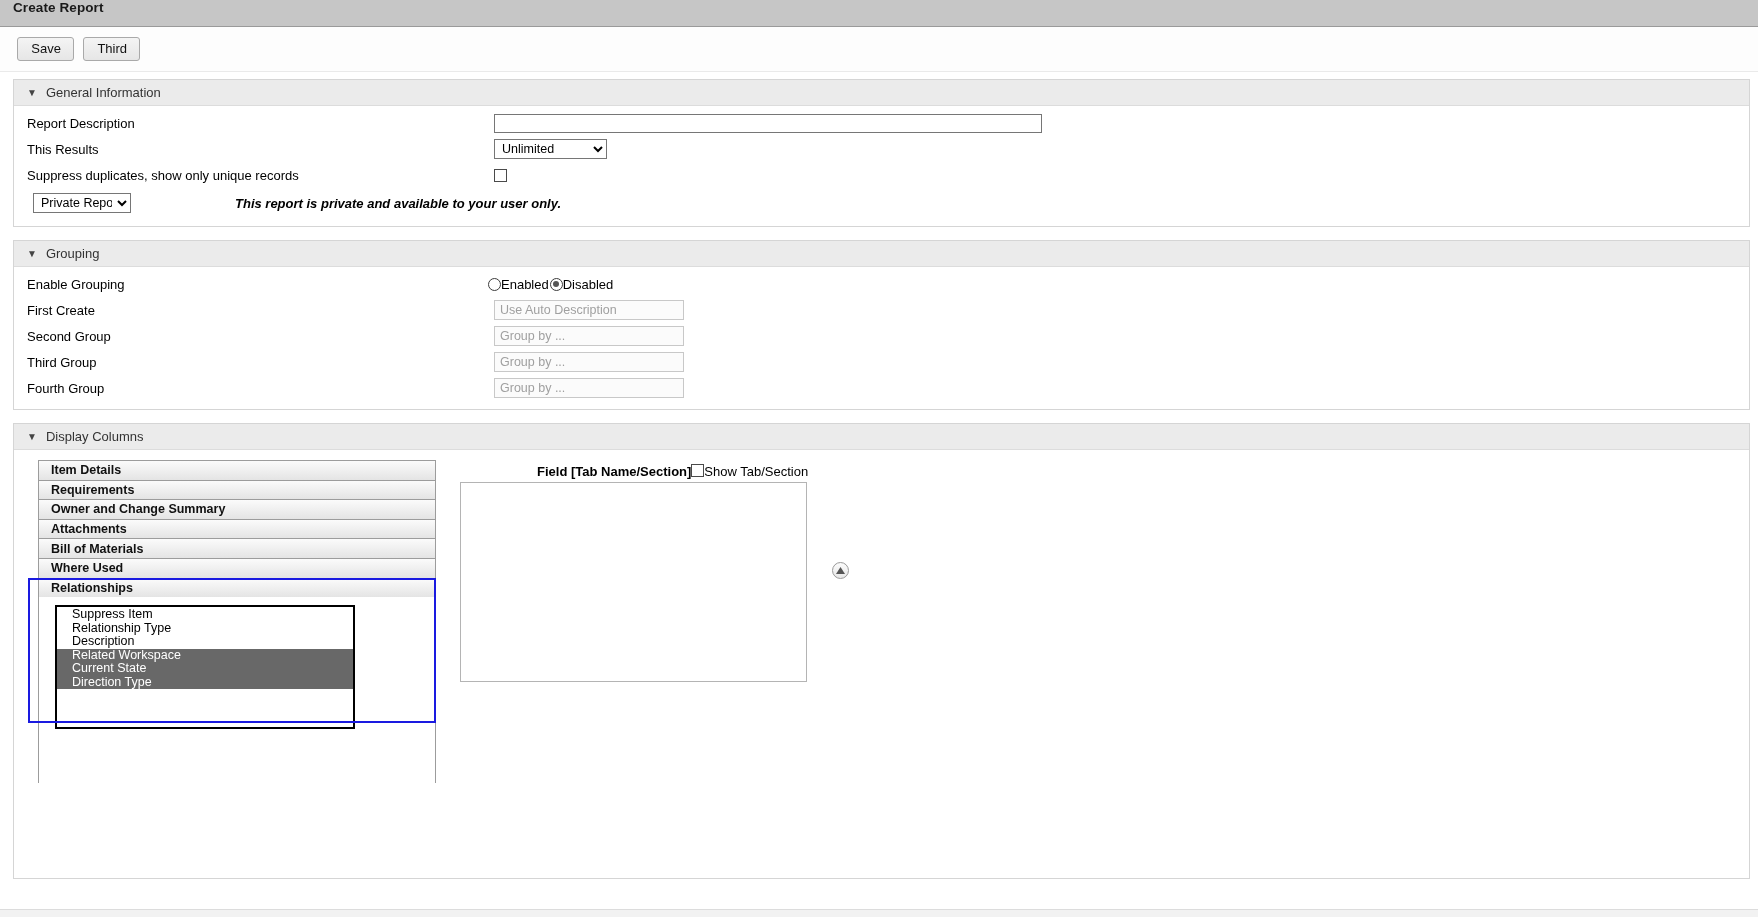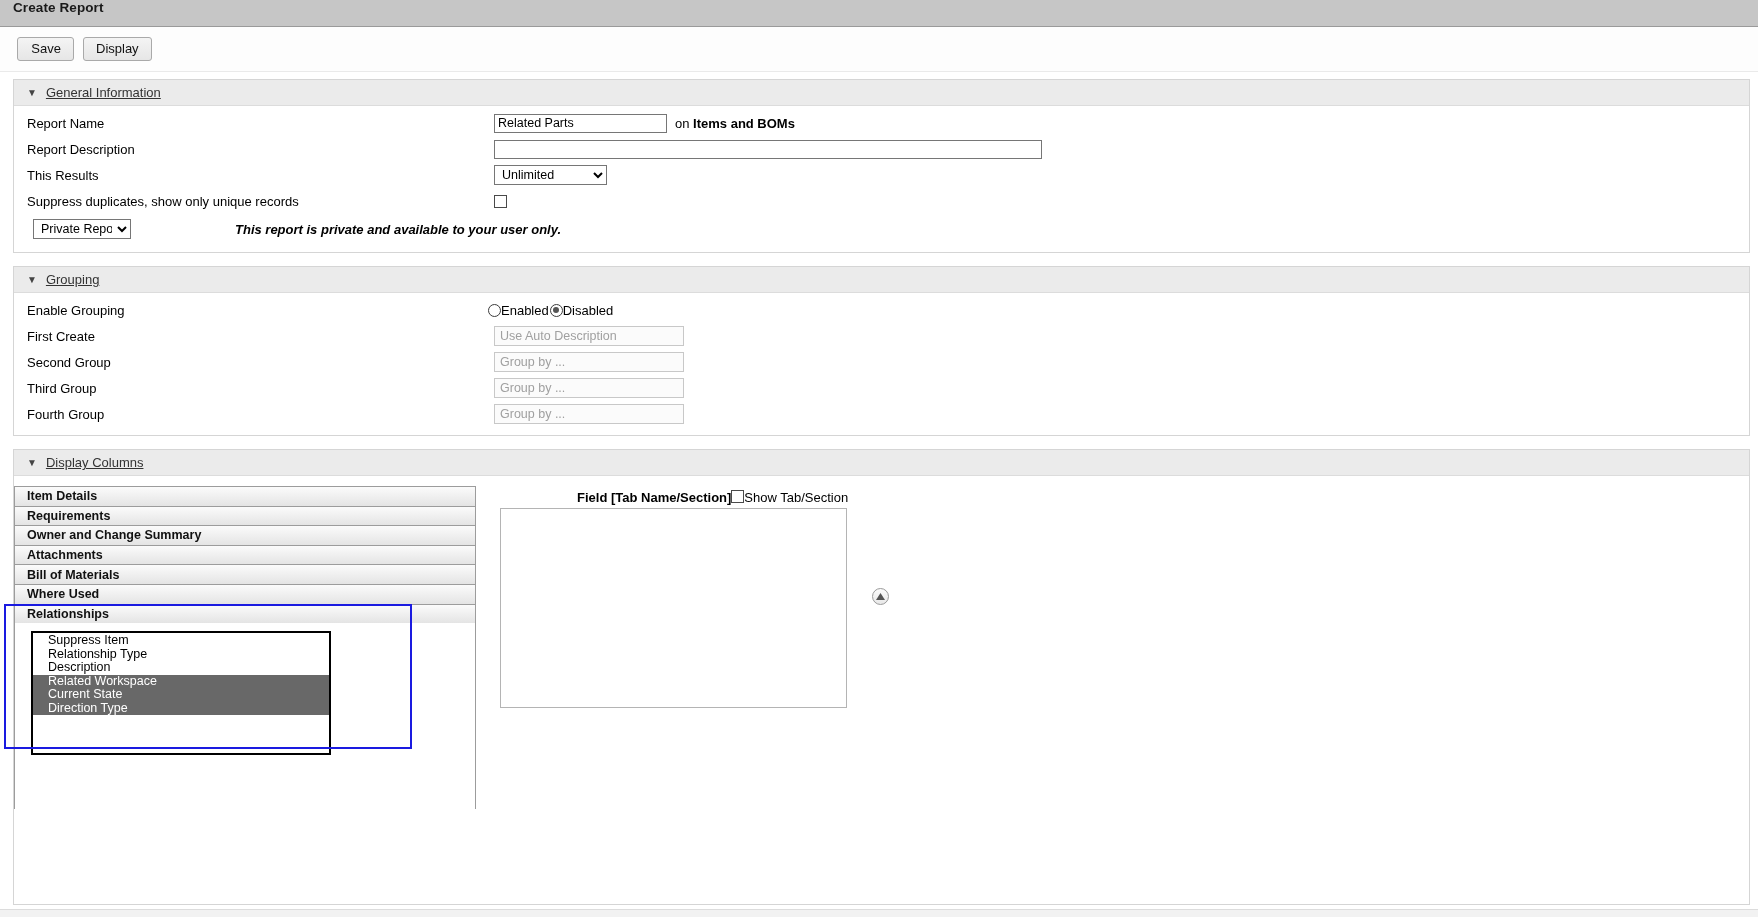--- a/index.html
+++ b/index.html
@@ -70,21 +70,20 @@
   }
   .twisty {
     font-size: 10px;
     color: #444;
     line-height: 1;
     cursor: pointer;
   }
   .panel-title {
     font-size: 13px;
     color: #333333;
-    text-decoration: underline;
   }
   .panel-body { background: #ffffff; padding: 4px 0 8px 0; }
 
   
   .row {
     display: flex;
     align-items: center;
     min-height: 26px;
     padding: 0 0 0 13px;
   }
@@ -163,21 +162,22 @@
     left: 2.5px; top: 2.5px;
     width: 6px; height: 6px;
     border-radius: 50%;
     background: #555;
   }
   .rb-label { margin-right: 1px; }
 
   
   .dc-wrap { display: flex; padding-top: 6px; position: relative; }
   .accordion {
-    width: 462px;
+    width: 398px;
+    margin-left: 24px;
     position: relative;
   }
   .acc-item {
     border: 1px solid #9c9c9c;
     border-bottom: none;
     background: linear-gradient(#fbfbfb, #e4e4e4);
     height: 19.6px;
     display: flex;
     align-items: center;
     padding-left: 12px;
@@ -271,37 +271,30 @@
 </style>
 </head>
 <body>
 
 <div class="titlebar">
   <span class="titlebar-text">Create Report</span>
 </div>
 
 <div class="toolbar">
   <button class="btn">Save</button>
-  <button class="btn">Display</button>
+  <button class="btn">Third</button>
 </div>
 
 <div class="panel">
   <div class="panel-header">
     <span class="twisty">▼</span>
     <span class="panel-title">General Information</span>
   </div>
   <div class="panel-body">
 
-    <div class="row">
-      <div class="row-label">Report Name</div>
-      <div class="row-field">
-        <input class="txt name" type="text" value="Related Parts" style="">
-        <span><span>on </span><span class="bold-note">Items and BOMs</span></span>
-      </div>
-    </div>
 
     <div class="row">
       <div class="row-label">Report Description</div>
       <div class="row-field">
         <input class="txt desc" type="text" value="" style="">
       </div>
     </div>
 
     <div class="row">
       <div class="row-label">This Results</div>

